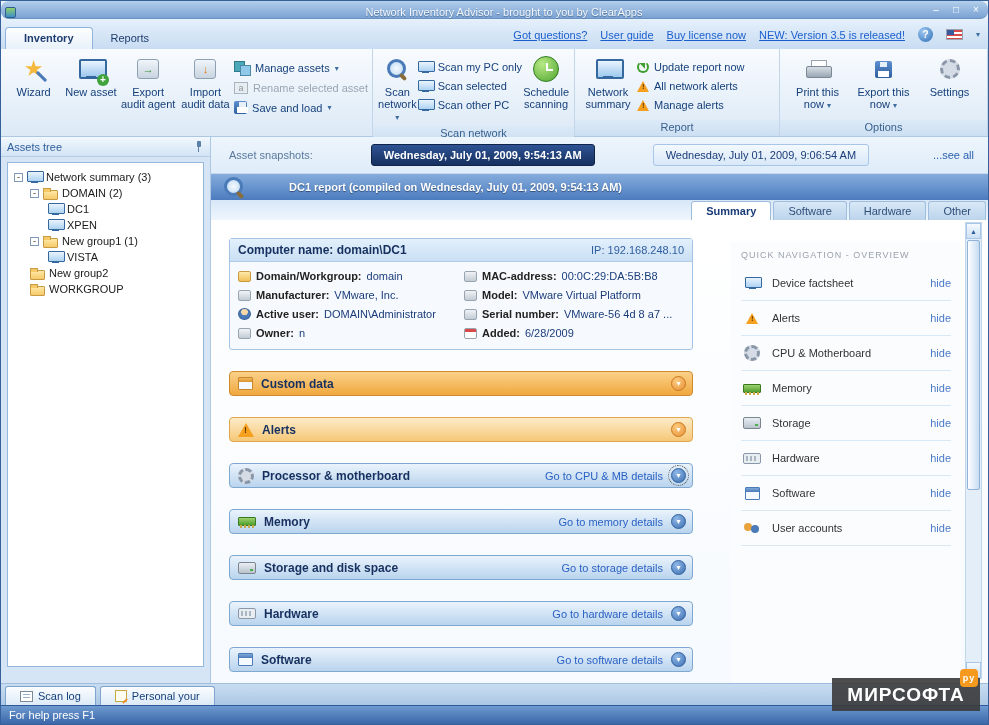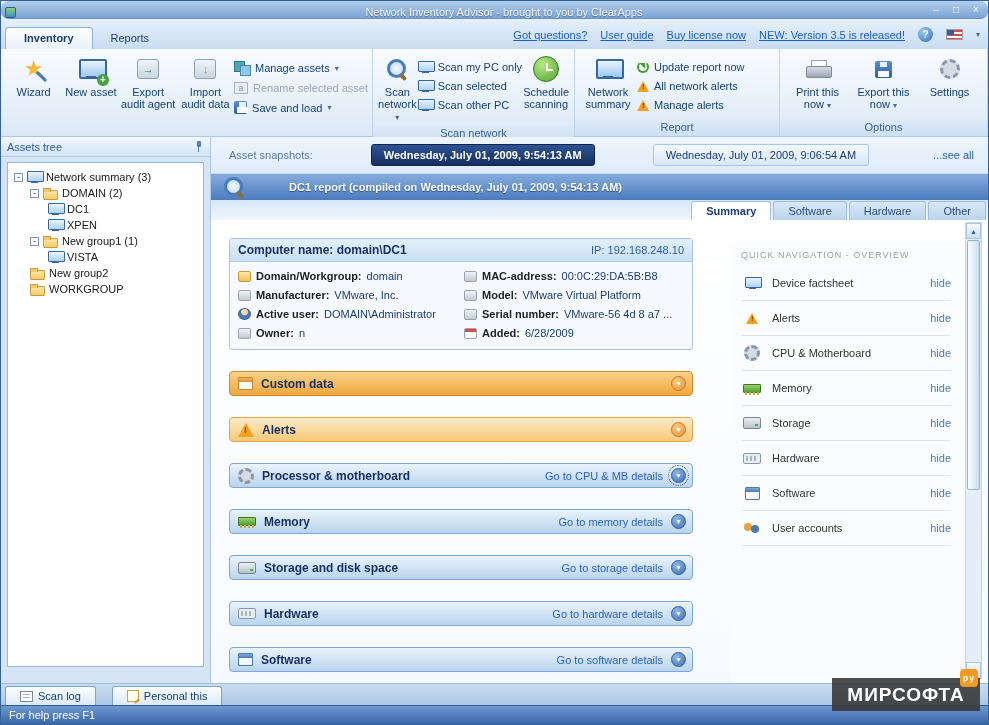--- a/index.html
+++ b/index.html
@@ -154,21 +154,21 @@
   .qn-item .qlabel { flex:1; }
   .qn-hide { color:#4A7AC8; cursor:pointer; }
   .qn-ic { flex:0 0 22px; display:flex; justify-content:center; }
 
   .scrollbar { position:absolute; right:6px; top:2px; bottom:4px; width:17px; background:#E4EEF9; border:1px solid #C2D6EA; display:flex; flex-direction:column; }
   .sb-btn { height:16px; flex:0 0 16px; background:linear-gradient(#F4F9FE,#CCE0F4); border:1px solid #A8C6E8; color:#2E5E9E; font-size:7px; text-align:center; line-height:15px; cursor:pointer; }
   .sb-thumb { height:250px; margin:1px; background:linear-gradient(90deg,#FDFEFF,#C8DCF2); border:1px solid #8FB2D8; border-radius:2px; cursor:pointer; }
   .sb-track { flex:1; }
 
   
-  .bottomtabs { height:22px; flex:0 0 22px; background:linear-gradient(#C9DDF1,#ABC7E5); border-top:1px solid #9FBEDE; display:flex; align-items:flex-end; gap:16px; padding:0 0 0 4px; }
+  .bottomtabs { height:22px; flex:0 0 22px; background:linear-gradient(#C9DDF1,#ABC7E5); border-top:1px solid #9FBEDE; display:flex; align-items:flex-end; gap:4px; padding:0 0 0 4px; }
   .btab { height:19px; display:flex; align-items:center; gap:5px; padding:0 14px; background:linear-gradient(#FBFDFF,#DCEAF7); border:1px solid #7FA5CE; border-bottom:none; border-radius:3px 3px 0 0; color:#16407B; cursor:pointer; }
   .ic-log { width:13px; height:11px; background:#fff; border:1px solid #7C8893; position:relative; }
   .ic-log::after { content:""; position:absolute; left:2px; top:2px; right:2px; bottom:2px; background:repeating-linear-gradient(#9AB0C8 0 1px,transparent 1px 3px); }
   .ic-note { width:12px; height:12px; background:#FFFDF0; border:1px solid #C8A843; position:relative; }
   .ic-note::after { content:""; position:absolute; right:-2px; bottom:-1px; width:6px; height:2px; background:#E8922E; transform:rotate(-45deg); }
 
   .statusbar { height:19px; flex:0 0 19px; background:linear-gradient(#6E9AD0,#3A67A8); border-top:1px solid #2E5A9C; color:#fff; display:flex; align-items:center; padding-left:8px; }
 
   .watermark { position:absolute; right:8px; bottom:13px; width:148px; height:33px; background:rgba(58,58,58,0.9); color:#fff; font-weight:bold; font-size:19px; letter-spacing:1px; display:flex; align-items:center; justify-content:center; z-index:50; }
   .wm-badge { position:absolute; right:2px; top:-9px; width:18px; height:18px; background:#F59A1E; border-radius:4px; color:#fff; font-size:9px; font-weight:bold; display:flex; align-items:center; justify-content:center; }
@@ -584,21 +584,21 @@
     </div>
   </div>
 
   <div class="bottomtabs">
     <div class="btab">
       <span class="ic-log"></span>
       <span>Scan log</span>
     </div>
     <div class="btab">
       <span class="ic-note"></span>
-      <span>Personal this</span>
+      <span>Personal your</span>
     </div>
   </div>
 
   <div class="statusbar">
     <span>For help press F1</span>
   </div>
 
   <div class="watermark">
     <span>МИРСОФТА</span>
     <span class="wm-badge">ру</span>

